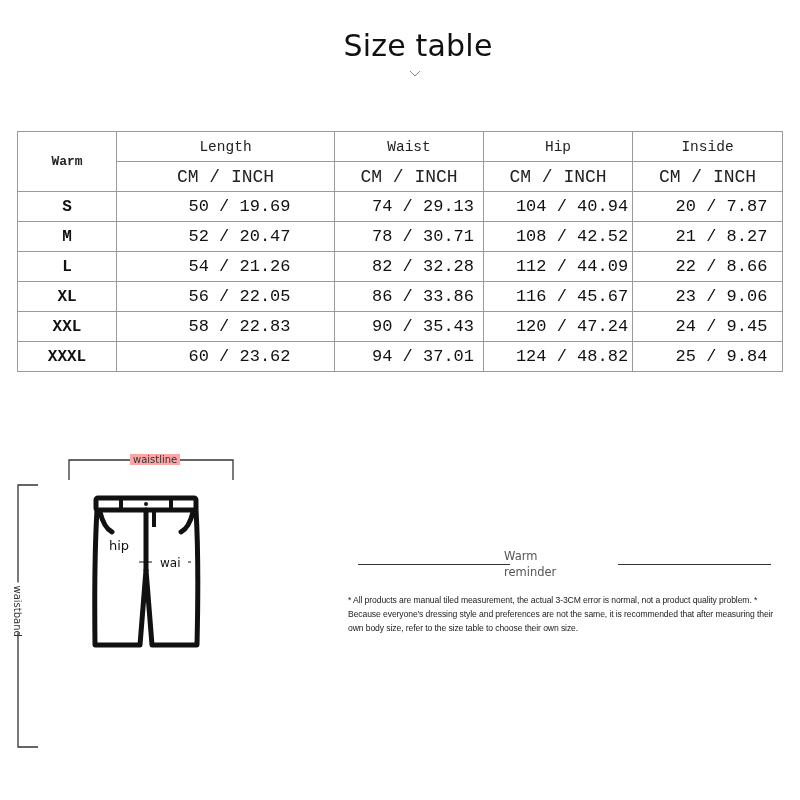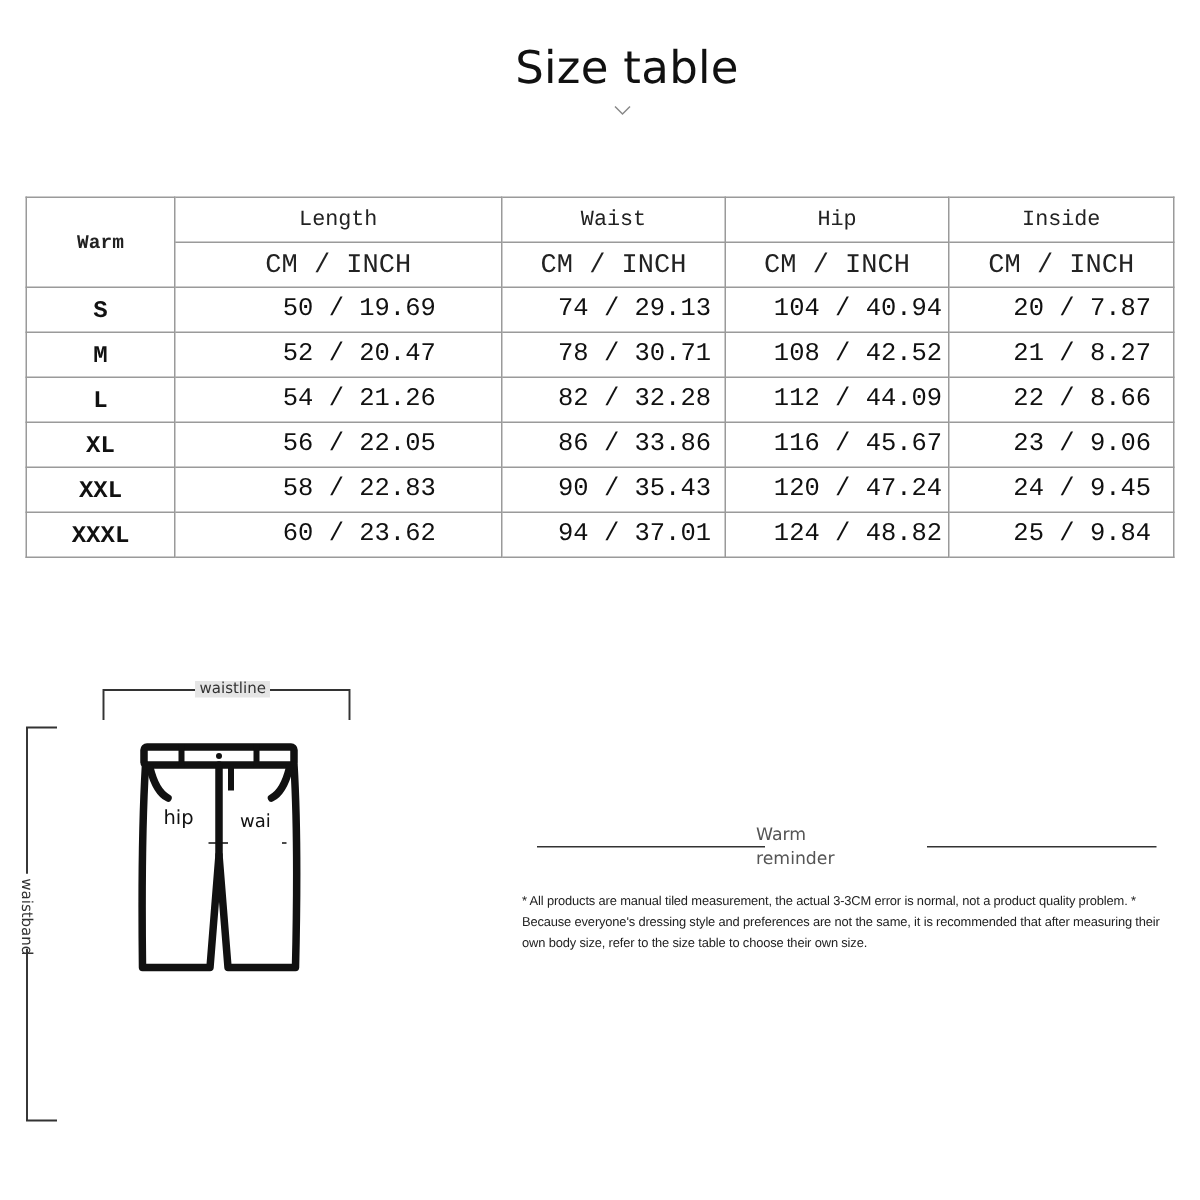--- a/index.html
+++ b/index.html
@@ -81,21 +81,21 @@
       top: 440px;
       width: 270px;
       height: 320px;
     }
     .waistline-label {
       position: absolute;
       left: 130px;
       top: 14px;
       font-size: 10px;
       color: #333;
-      background: #e5e5e5;
+      background: #fca5a5;
       padding: 0 3px;
     }
     .waistband-label {
       position: absolute;
       left: -8px;
       top: 162px;
       font-size: 10px;
       color: #333;
       transform: rotate(90deg);
       transform-origin: center;
@@ -107,21 +107,21 @@
     .hip-label {
       position: absolute;
       left: 109px;
       top: 98px;
       font-size: 13px;
       color: #111;
     }
     .wai-label {
       position: absolute;
       left: 160px;
-      top: 100px;
+      top: 116px;
       font-size: 12px;
       color: #111;
     }
     
     .reminder {
       position: absolute;
       left: 340px;
       top: 540px;
       width: 450px;
     }

